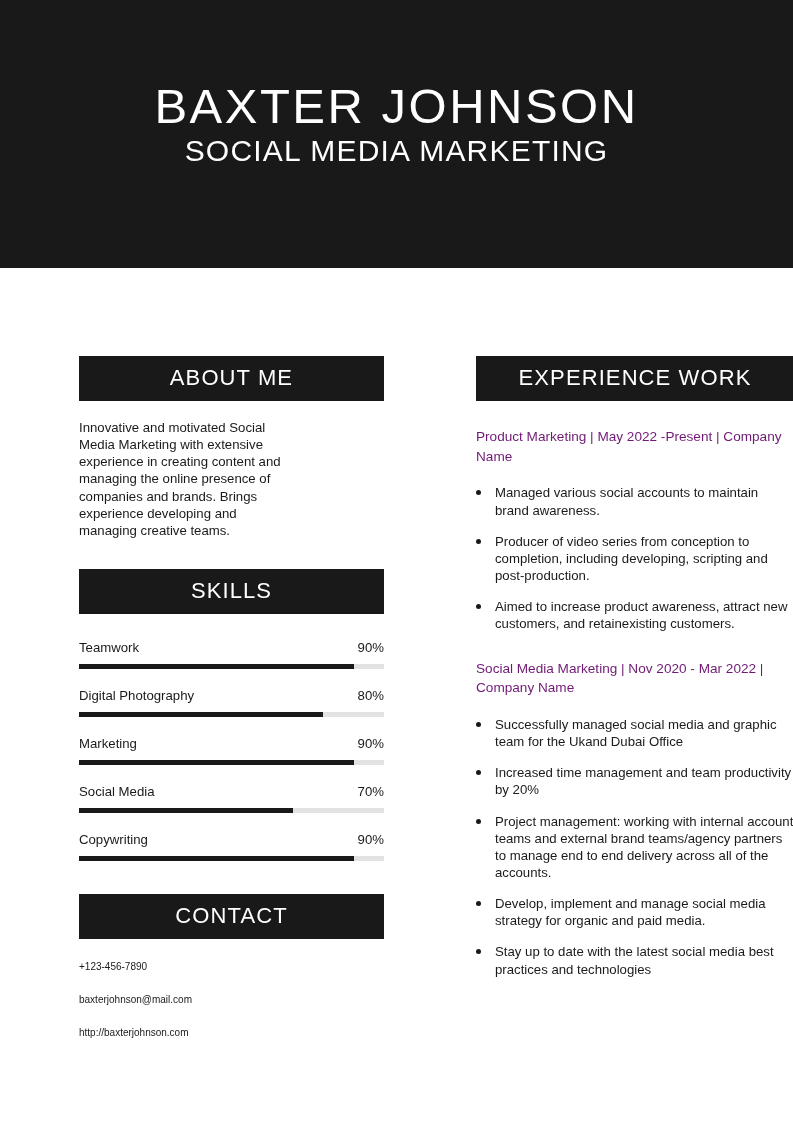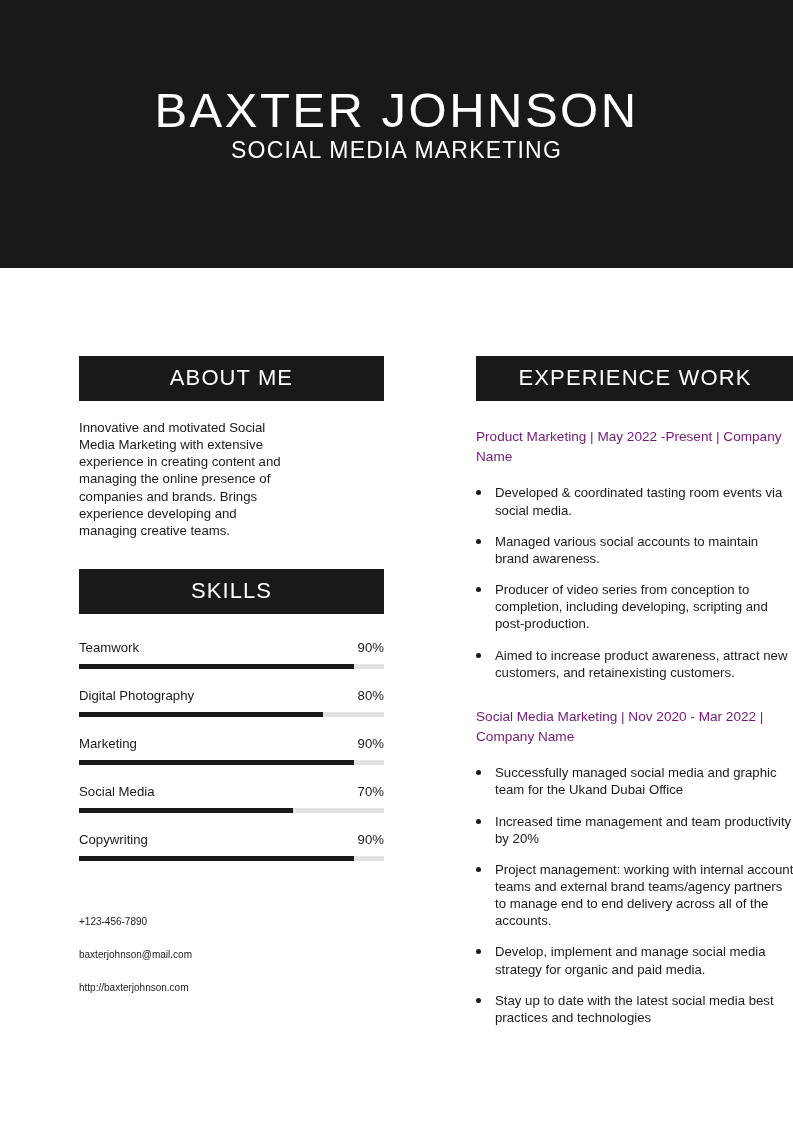--- a/index.html
+++ b/index.html
@@ -32,21 +32,21 @@
     color: #ffffff;
     font-size: 49px;
     letter-spacing: 2.5px;
     font-weight: 400;
     line-height: 1.1;
     text-align: center;
     margin: 0;
   }
   .header-role {
     color: #ffffff;
-    font-size: 23px;
+    font-size: 30px;
     letter-spacing: 1.2px;
     font-weight: 400;
     text-align: center;
   }
 
   
   .content {
     display: flex;
     padding: 0;
     margin: 0;
@@ -223,36 +223,36 @@
         </div>
         <div class="skill-track">
           <div class="skill-fill" style="width:90%"></div>
         </div>
       </div>
 
     </div>
 
     <div style="height:14px"></div>
 
+    <div class="section-bar">CONTACT</div>
     <div class="contact-wrap">
       <div class="contact-item">+123-456-7890</div>
       <div class="contact-item">baxterjohnson@mail.com</div>
       <div class="contact-item">http://baxterjohnson.com</div>
     </div>
 
   </div>
 
   <div class="right-col">
 
     <div class="section-bar wide">EXPERIENCE WORK</div>
 
     <div class="job">
       <div class="job-title">Product Marketing | May 2022 -Present | Company Name</div>
       <ul class="bullets">
-        <li>Developed &amp; coordinated tasting room events via social media.</li>
         <li>Managed various social accounts to maintain brand awareness.</li>
         <li>Producer of video series from conception to completion, including developing, scripting and post-production.</li>
         <li>Aimed to increase product awareness, attract new customers, and retainexisting customers.</li>
       </ul>
     </div>
 
     <div class="job">
       <div class="job-title">Social Media Marketing | Nov 2020 - Mar 2022 | Company Name</div>
       <ul class="bullets">
         <li>Successfully managed social media and graphic team for the Ukand Dubai Office</li>

